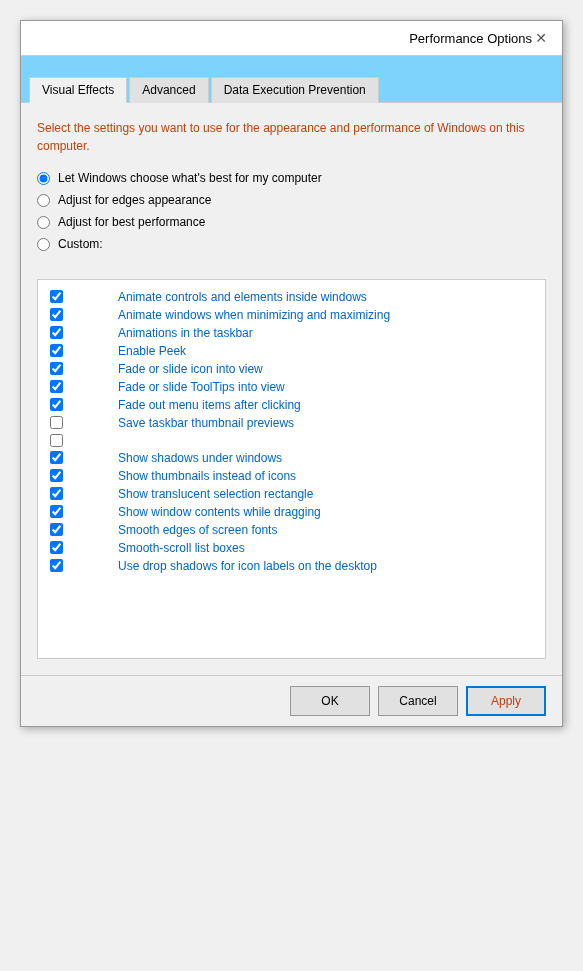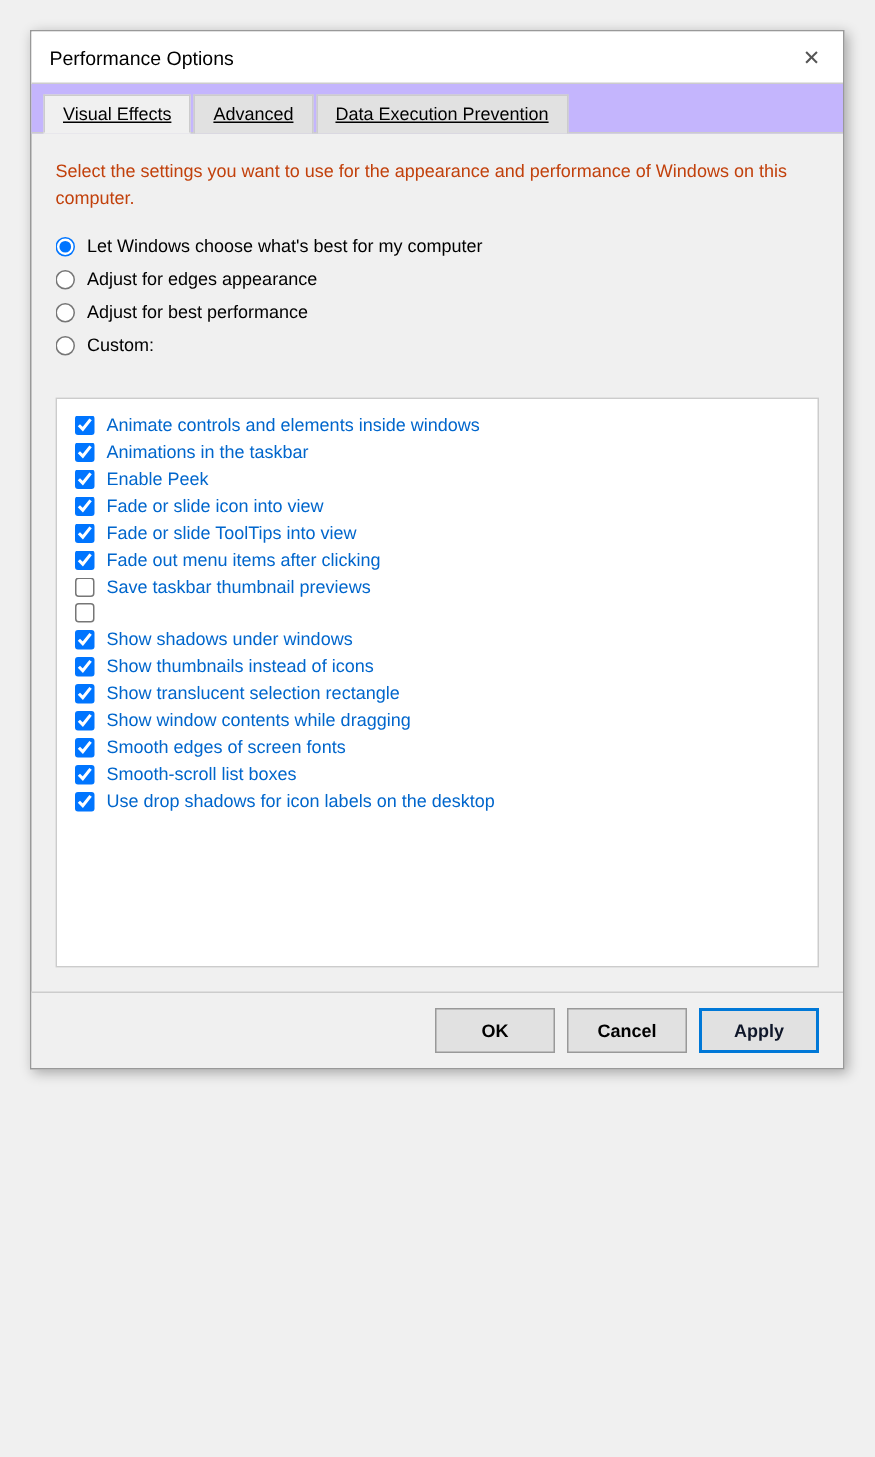--- a/index.html
+++ b/index.html
@@ -16,43 +16,42 @@
       width: 583px;
       background: #f0f0f0;
       border: 1px solid #999;
       box-shadow: 2px 2px 8px rgba(0,0,0,0.3);
     }
     .title-bar {
       background: #fff;
       padding: 8px 12px;
       display: flex;
       align-items: center;
-      justify-content: space-between;
+      justify-content: flex-end;
       border-bottom: 1px solid #ccc;
     }
     .title-bar-text {
       font-size: 13px;
       color: #000;
     }
     .close-btn {
       width: 18px;
       height: 18px;
       cursor: pointer;
       display: flex;
       align-items: center;
       justify-content: center;
       font-size: 14px;
       color: #555;
     }
     .tabs {
       display: flex;
-      background: #c4b5fd;
-      padding: 6px 8px 0 8px;
+      background: #7dd3fc;
+      padding: 20px 8px 0 8px;
       border-bottom: 1px solid #ccc;
-      text-decoration: underline;
     }
     .tab {
       padding: 5px 12px;
       border: 1px solid #ccc;
       background: #e1e1e1;
       cursor: pointer;
       font-size: 12px;
       margin-right: 2px;
       border-bottom: none;
       position: relative;
@@ -93,22 +92,23 @@
     .checkbox-list {
       border: 1px solid #ccc;
       background: #fff;
       padding: 8px 4px;
       margin-top: 4px;
       height: 380px;
       overflow-y: auto;
     }
     .checkbox-item {
       display: flex;
-      align-items: flex-end;
+      align-items: flex-start;
       padding: 2px 8px;
+      gap: 47px;
     }
     .checkbox-item input[type="checkbox"] {
       margin-right: 8px;
       cursor: pointer;
       flex-shrink: 0;
     }
     .checkbox-item label {
       font-size: 12px;
       color: #0066cc;
       cursor: pointer;
@@ -121,27 +121,26 @@
       border-top: 1px solid #ccc;
       background: #f0f0f0;
     }
     .btn {
       min-width: 80px;
       padding: 6px 16px;
       font-size: 12px;
       cursor: pointer;
       border: 1px solid #999;
       background: #e1e1e1;
-      font-weight: bold;
     }
     .btn.primary {
       background: #e1e1e1;
     }
     .btn.disabled {
-      color: #0f172a;
+      color: #c2410c;
       cursor: default;
       background: #e1e1e1;
     }
     .btn.apply {
       border: 2px solid #0078d7;
     }
   </style>
 </head>
 <body>
 
@@ -184,20 +183,24 @@
         <input type="radio" id="r3" name="perf" style="">
         <label for="r3">Custom:</label>
       </div>
     </div>
 
     <div class="checkbox-list" id="checkbox-list">
 
     <div class="checkbox-item">
           <input type="checkbox" id="cb0" checked="" style="">
           <label for="cb0">Animate controls and elements inside windows</label>
+        </div>
+        <div class="checkbox-item">
+          <input type="checkbox" id="cb1" checked="" style="">
+          <label for="cb1">Animate windows when minimizing and maximizing</label>
         </div>
         <div class="checkbox-item">
           <input type="checkbox" id="cb2" checked="" style="">
           <label for="cb2">Animations in the taskbar</label>
         </div>
         <div class="checkbox-item">
           <input type="checkbox" id="cb3" checked="" style="">
           <label for="cb3">Enable Peek</label>
         </div>
         <div class="checkbox-item">

